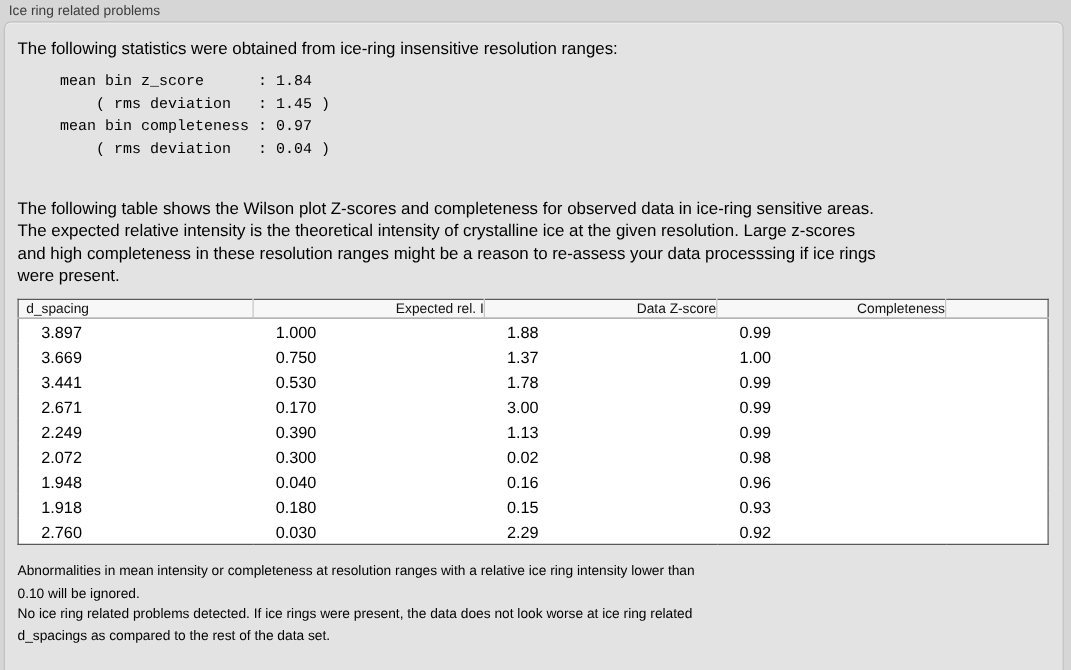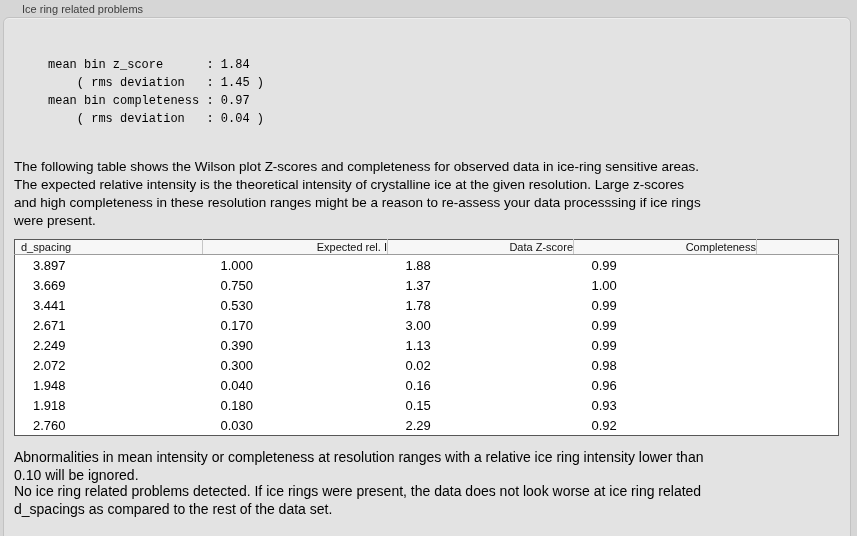--- a/index.html
+++ b/index.html
@@ -5,21 +5,21 @@
   html, body { margin: 0; padding: 0; }
   body {
     width: 857px; height: 536px;
     background: #d6d6d6;
     font-family: "Liberation Sans", sans-serif;
     color: #000;
     overflow: hidden;
     position: relative;
   }
   .panel-label {
-    position: absolute; left: 22px; top: 3px;
+    position: absolute; left: 7px; top: 3px;
     font-size: 11px; color: #3d3d3d;
   }
   .groupbox {
     position: absolute; left: 3px; top: 17px;
     width: 846px; height: 560px;
     background: #e3e3e3;
     border: 1px solid #c2c2c2;
     border-radius: 6px;
     box-shadow: inset 0 1px 0 rgba(255,255,255,0.4);
   }
@@ -56,32 +56,33 @@
   }
   .ice-table th + th { border-left: 1px solid #c6c6c6; text-align: right; }
   .ice-table td {
     height: 20px;
     font-size: 13px;
     padding: 0 0 0 18px;
     overflow: hidden; white-space: nowrap;
   }
   .note {
     position: absolute; left: 10px;
-    font-size: 14px; line-height: 18px;
+    font-size: 11px; line-height: 18px;
   }
   .note-1 { top: 430px; }
   .note-2 { top: 464px; }
 </style>
 </head>
 <body>
 
 <div class="panel-label">Ice ring related problems</div>
 
 <div class="groupbox">
 
+  <div class="intro">The following statistics were obtained from ice-ring insensitive resolution ranges:</div>
 
   <pre class="stats">mean bin z_score      : 1.84
     ( rms deviation   : 1.45 )
 mean bin completeness : 0.97
     ( rms deviation   : 0.04 )</pre>
 
   <div class="desc multiline">The following table shows the Wilson plot Z-scores and completeness for observed data in ice-ring sensitive areas.
 The expected relative intensity is the theoretical intensity of crystalline ice at the given resolution. Large z-scores
 and high completeness in these resolution ranges might be a reason to re-assess your data processsing if ice rings
 were present.</div>

